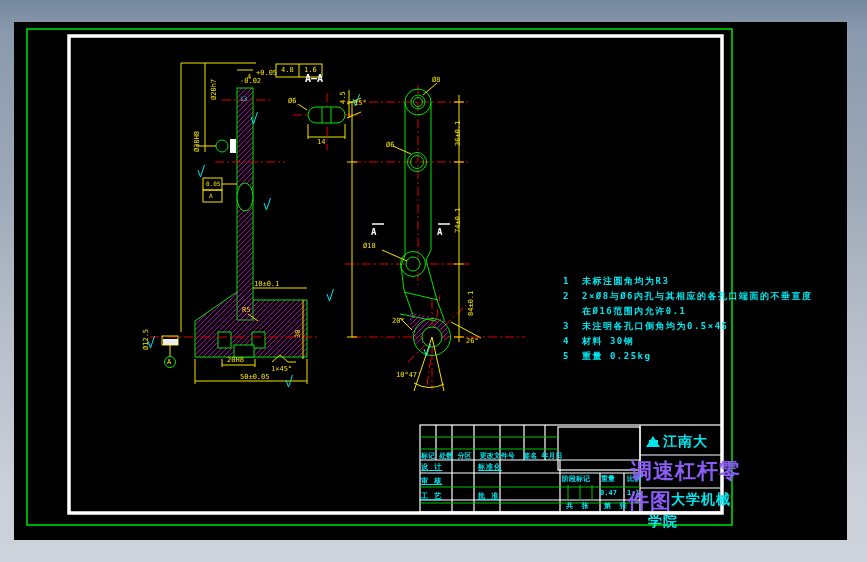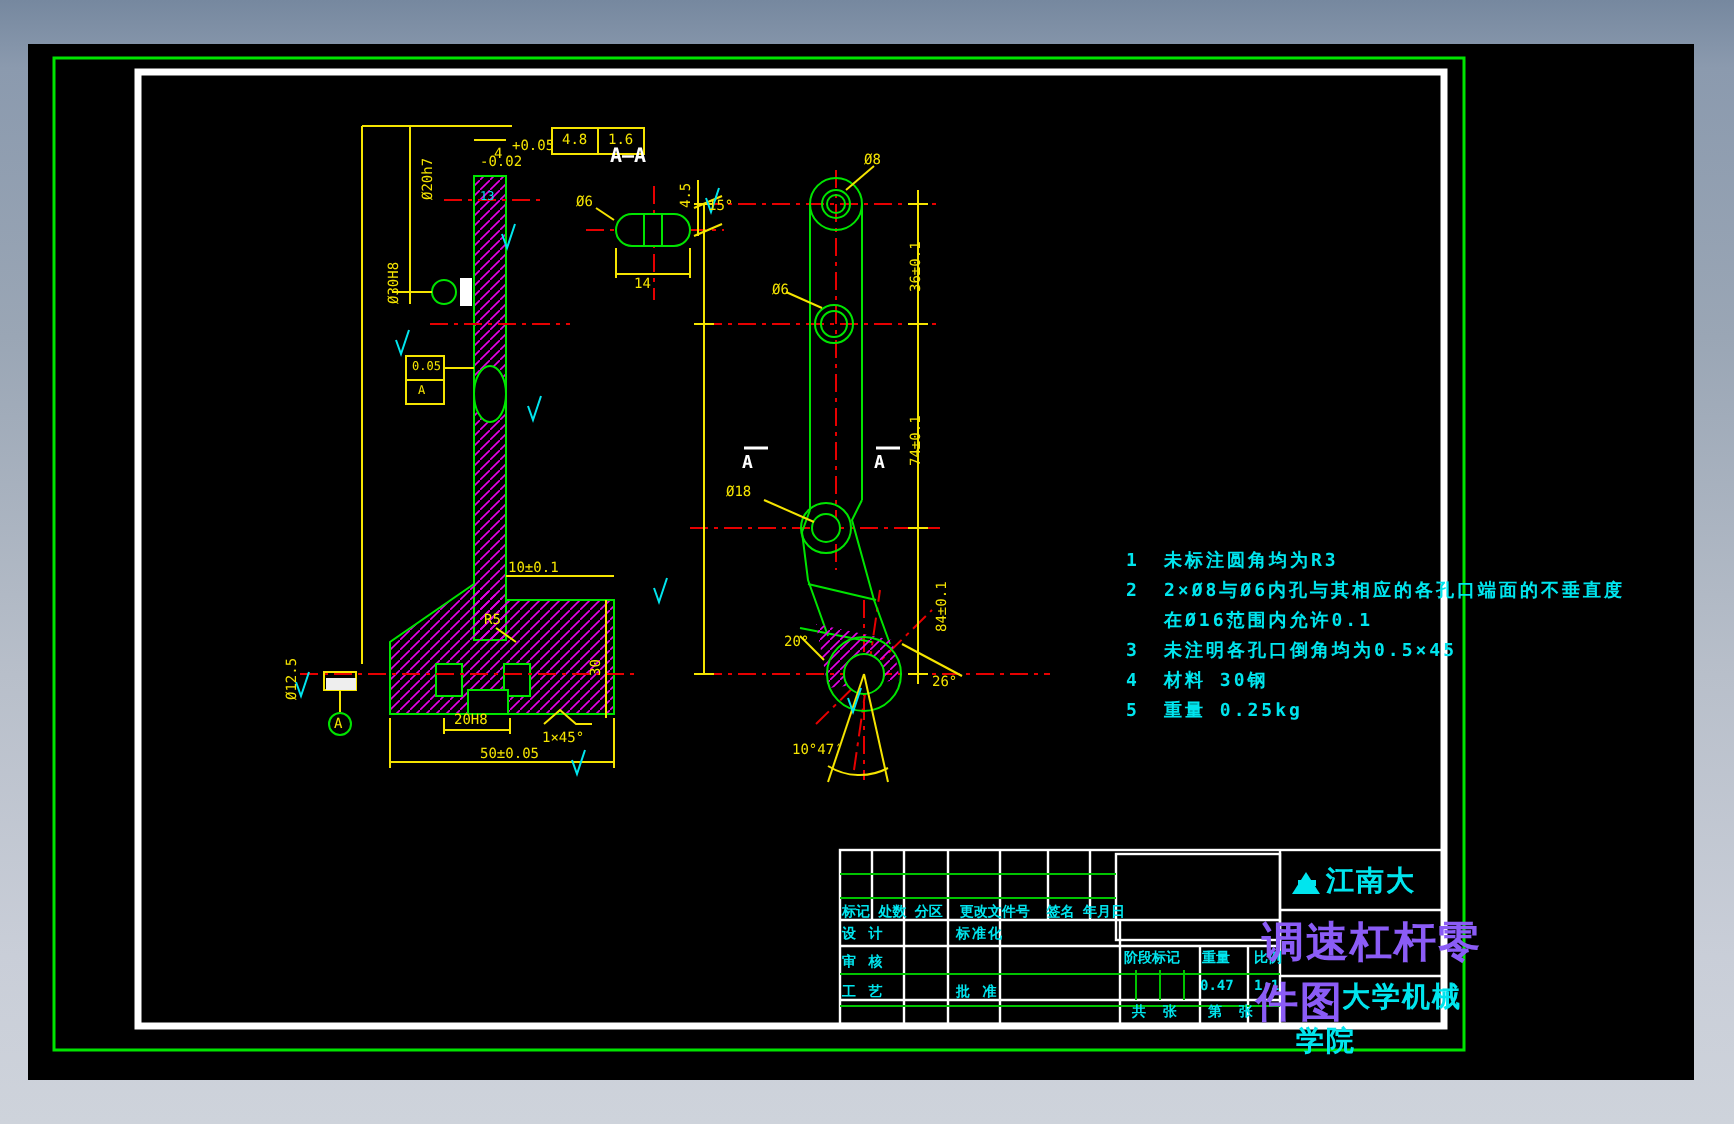--- a/index.html
+++ b/index.html
@@ -11,21 +11,21 @@
   #viewport{position:absolute;left:14px;top:22px;width:833px;height:518px;background:#000;}
   svg{position:absolute;left:0;top:0;}
   .lbl{position:absolute;white-space:pre;line-height:1;font-family:"DejaVu Sans Mono","DejaVu Sans",monospace;}
   .dim{color:#f5e400;font-size:7px;}
   .dimv{color:#f5e400;font-size:7px;transform:rotate(-90deg);transform-origin:0 0;}
   .cyt{color:#00e5ee;font-size:6px;}
   .wt{color:#ffffff;font-size:10px;font-weight:bold;}
   .wts{color:#ffffff;font-size:9px;font-weight:bold;}
   .note-no{color:#00e5ee;font-size:9px;font-weight:bold;}
   .note-tx{color:#00e5ee;font-size:9px;font-weight:bold;letter-spacing:1.5px;}
-  .tb{color:#00e5ee;font-size:7px;font-weight:bold;letter-spacing:1px;}
+  .tb{color:#00e5ee;font-size:7px;font-weight:bold;letter-spacing:1px;text-decoration:underline;}
   .tbs{color:#00e5ee;font-size:7px;font-weight:bold;}
   .tbt{color:#8b5cf6;font-size:21px;font-weight:bold;letter-spacing:1px;}
   .tbm{color:#00e5ee;font-size:14px;font-weight:bold;letter-spacing:1px;}
 </style>
 </head>
 <body>
 
 <div id="viewport"></div>
 
 <svg width="867" height="562" viewBox="0 0 867 562">

